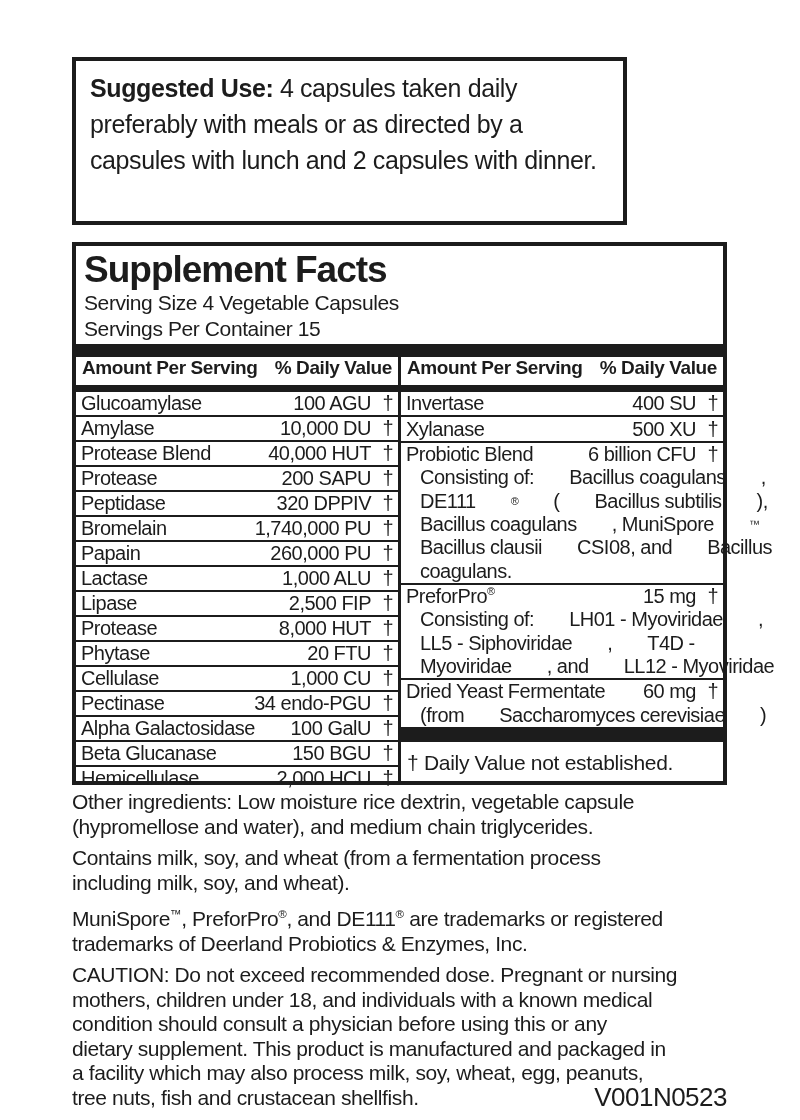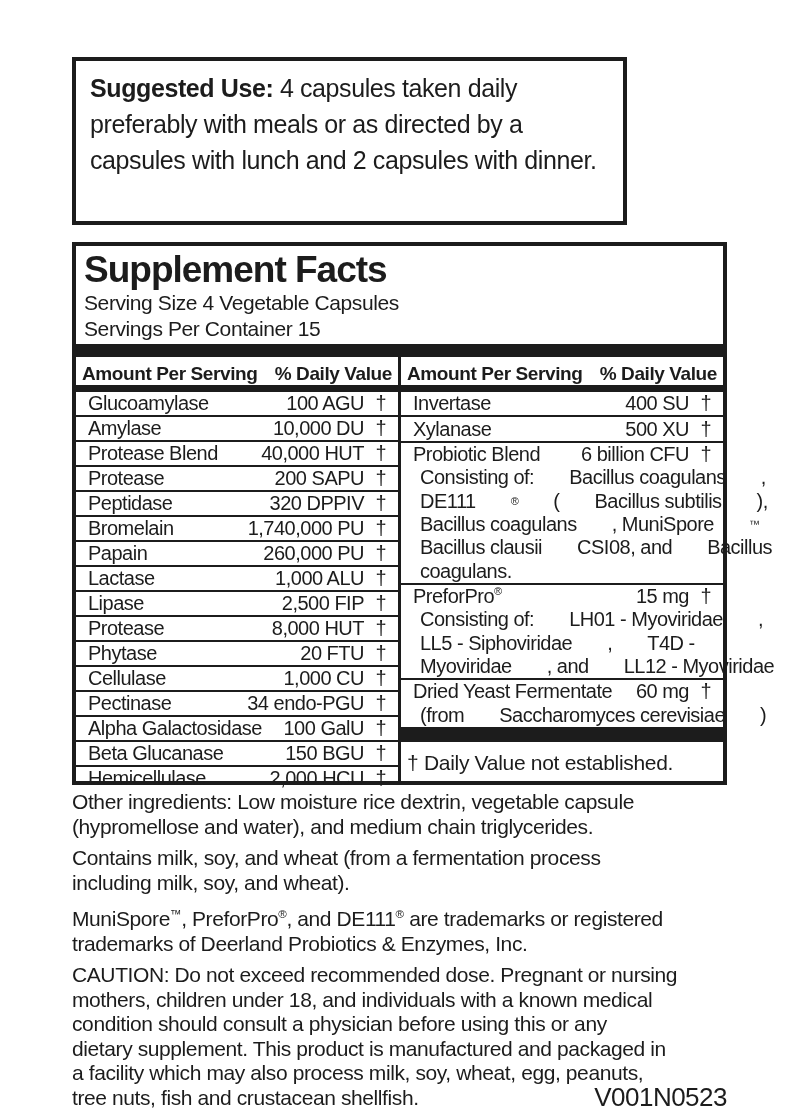--- a/index.html
+++ b/index.html
@@ -14,26 +14,26 @@
   .su-line{font-size:25px;line-height:36px;letter-spacing:-0.4px;white-space:nowrap;}
 
   
   .facts-box{position:absolute;left:72px;top:242px;width:655px;height:543px;border:4px solid #1c1c1c;box-sizing:border-box;display:flex;flex-direction:column;background:#fff;}
   .facts-head{padding:3px 8px 2px 8px;}
   .facts-title{font-size:37px;line-height:41px;font-weight:bold;letter-spacing:-1px;}
   .serving-line{font-size:21px;line-height:26px;letter-spacing:-0.4px;}
   .bar{background:#1c1c1c;flex:0 0 auto;}
   .bar-a{height:13px;}
   .bar-b{height:7px;}
-  .hdr{display:flex;flex:0 0 28px;align-items:flex-end;}
+  .hdr{display:flex;flex:0 0 28px;align-items:flex-start;}
   .hdr-half{flex:1;display:flex;justify-content:space-between;align-items:center;padding:0 6px;font-weight:bold;font-size:19px;letter-spacing:-0.4px;white-space:nowrap;}
   .vdiv{width:3px;background:#1c1c1c;align-self:stretch;flex:0 0 3px;}
   .tbody{display:flex;flex:1 1 auto;min-height:0;}
   .tcol{flex:1;display:flex;flex-direction:column;min-width:0;}
-  .trow{flex:1;display:flex;align-items:center;padding:0 12px;font-size:20px;letter-spacing:-0.5px;white-space:nowrap;border-bottom:2.5px solid #1c1c1c;box-sizing:border-box;}
+  .trow{flex:1;display:flex;align-items:center;padding:0 5px;font-size:20px;letter-spacing:-0.5px;white-space:nowrap;border-bottom:2.5px solid #1c1c1c;box-sizing:border-box;}
   .tcol-left .trow:last-child{border-bottom:none;}
   .nm{overflow:visible;}
   .amt{margin-left:auto;}
   .dag{flex:0 0 22px;text-align:right;}
   .tblock{display:flex;flex-direction:column;border-bottom:2.5px solid #1c1c1c;box-sizing:border-box;}
   .tblock .trow{border-bottom:none;flex:1;}
   .tblock:last-of-type{border-bottom:none;}
   .tsub{flex:1;display:flex;align-items:center;padding:0 5px 0 19px;font-size:20px;letter-spacing:-0.5px;white-space:nowrap;gap:35px;}
   .dvnote{flex:0 0 37px;display:flex;align-items:center;padding:2px 14px 0 6px;font-size:21px;letter-spacing:-0.3px;white-space:nowrap;}
 

